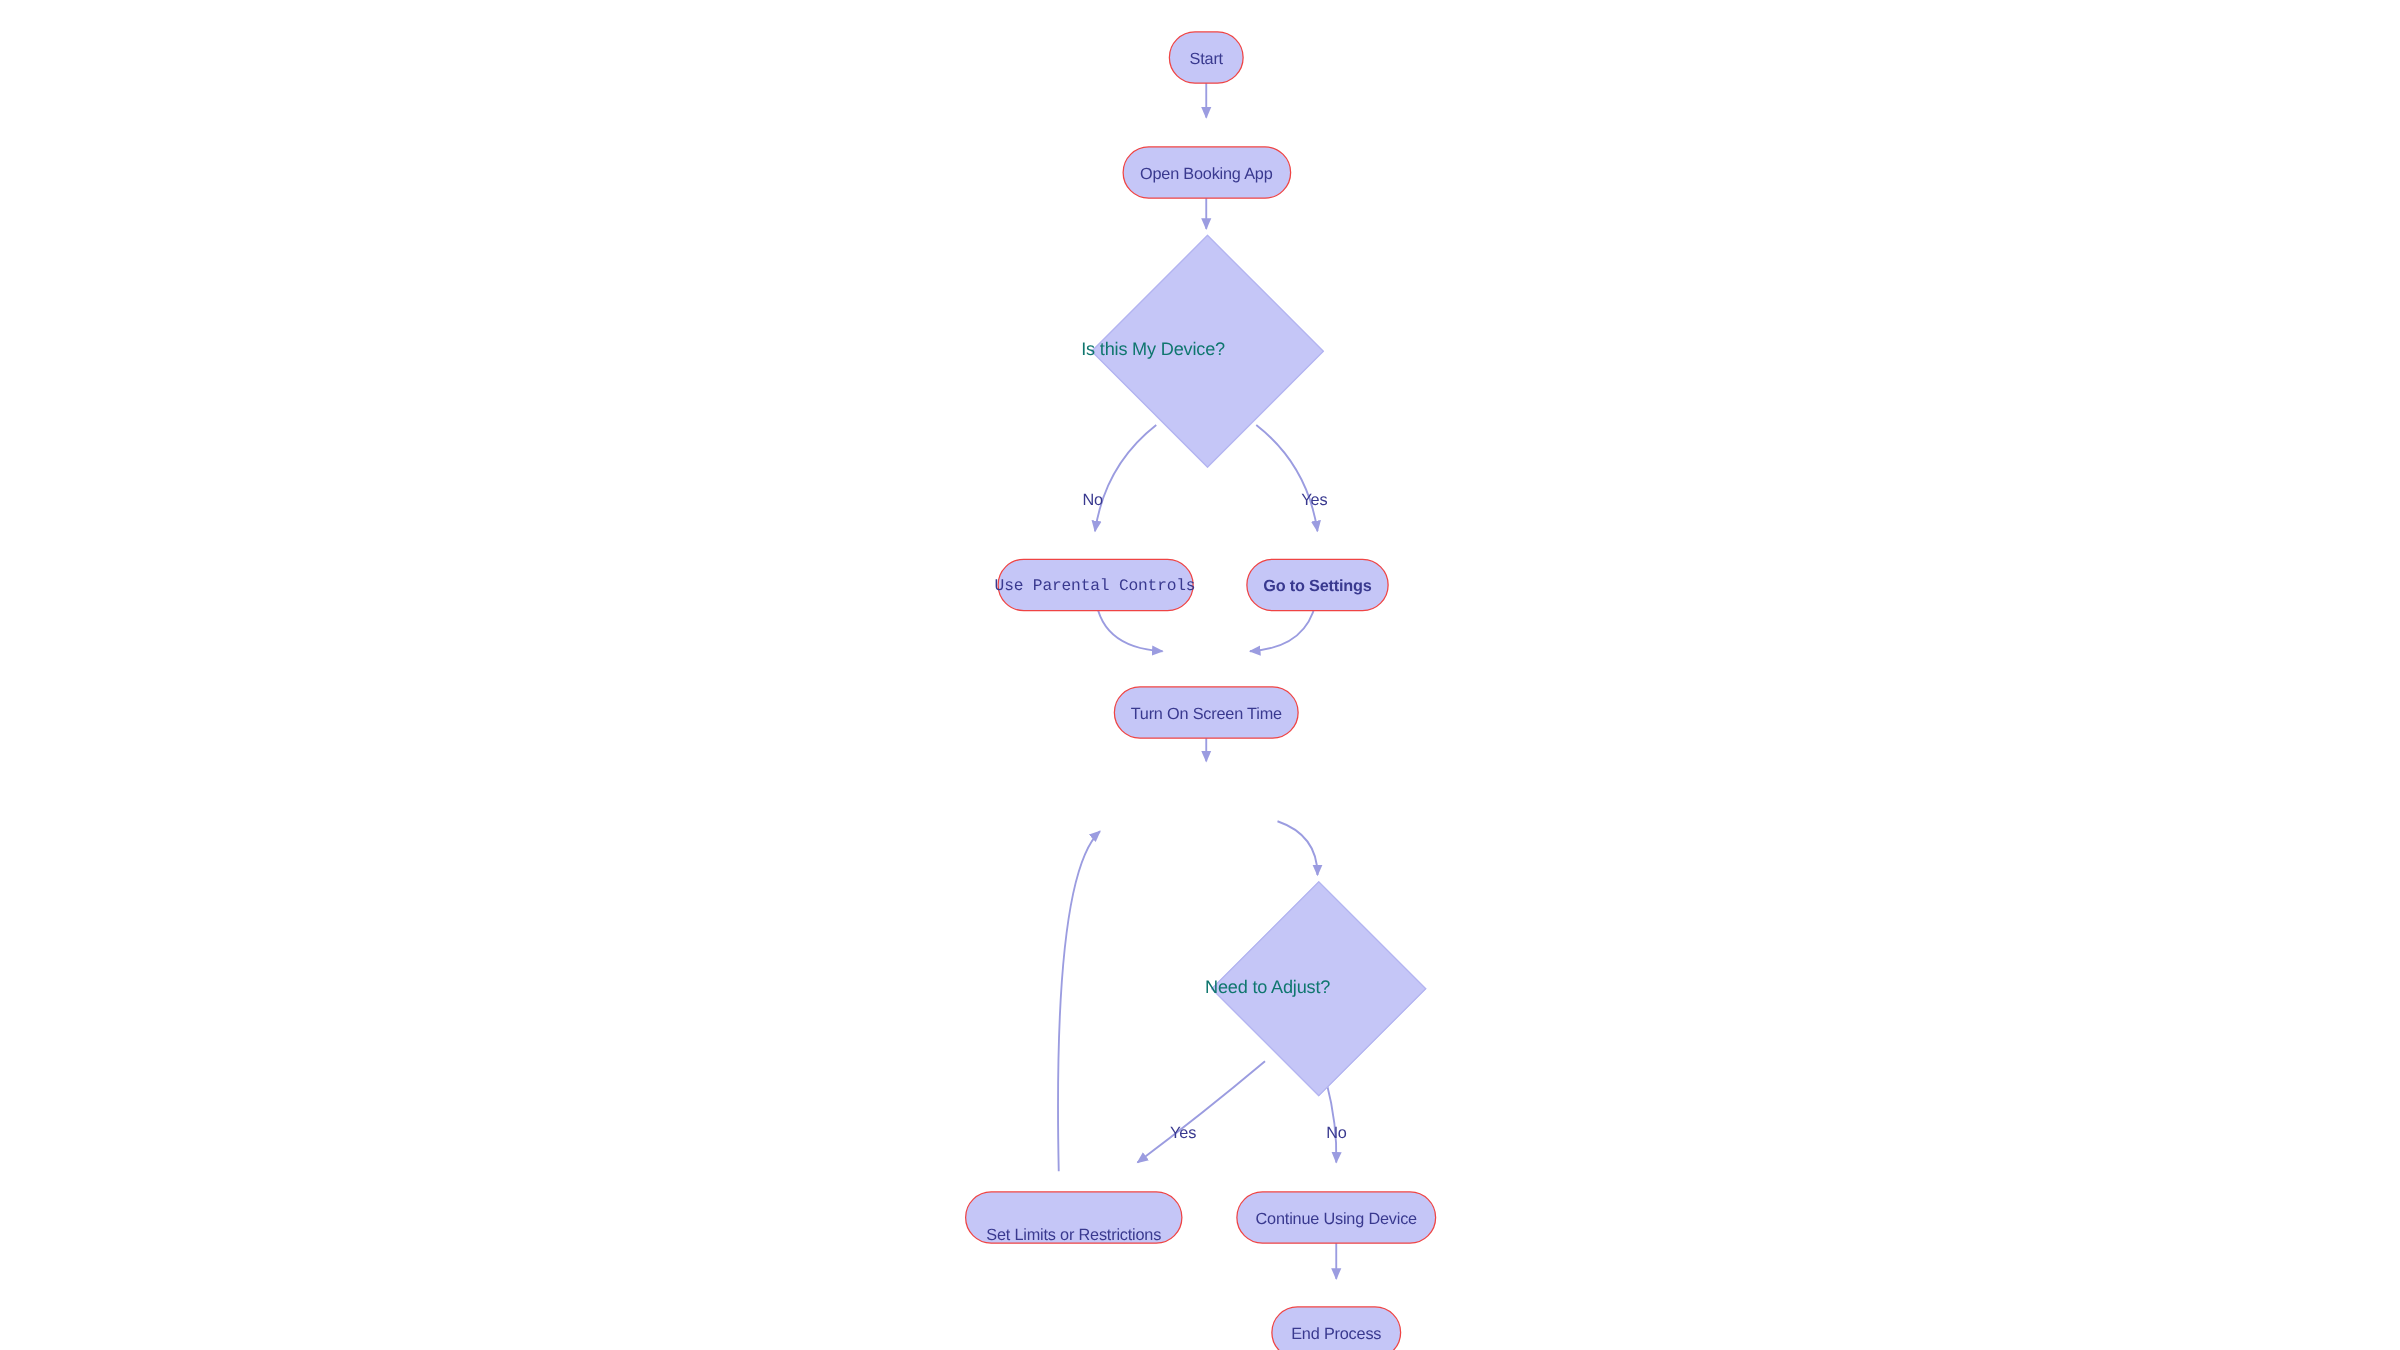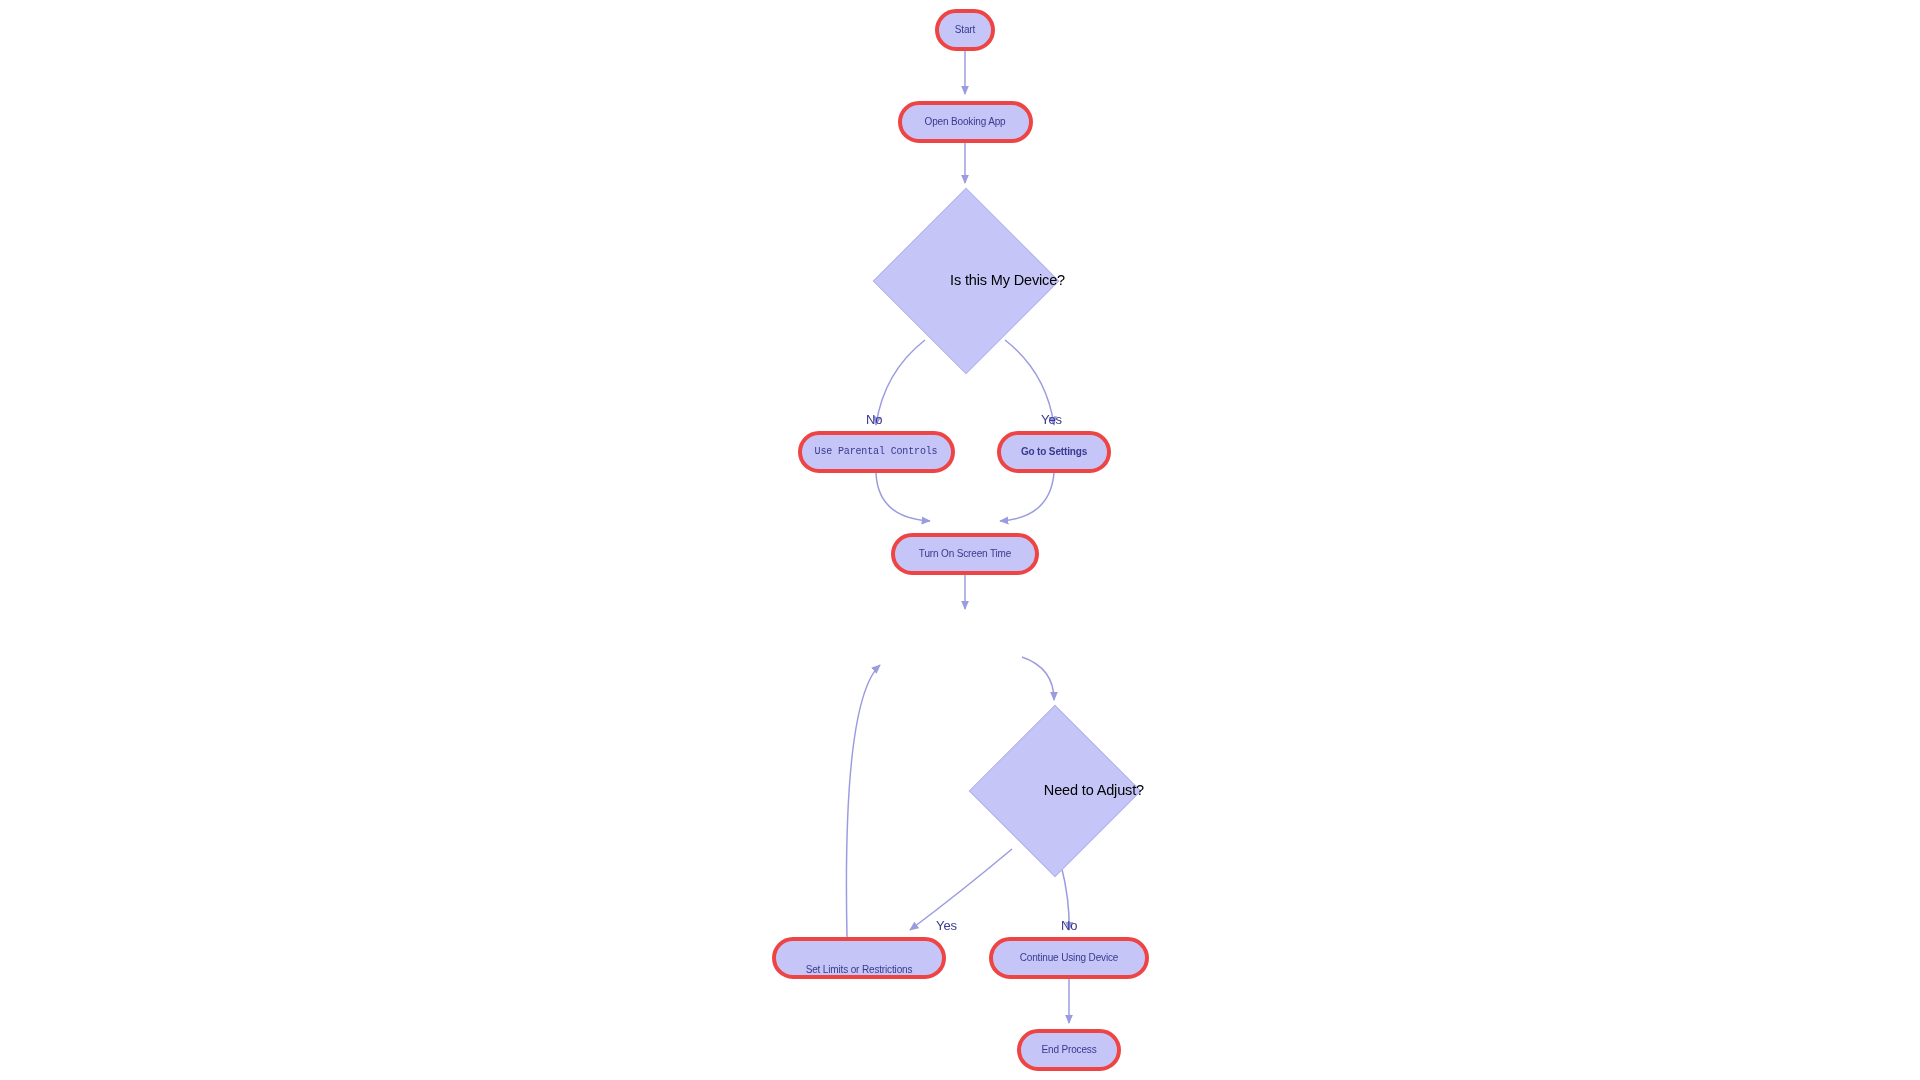--- a/index.html
+++ b/index.html
@@ -27,26 +27,27 @@
     width: 1920px;
     height: 1080px;
   }
   .node {
     position: absolute;
     box-sizing: border-box;
     display: flex;
     align-items: center;
     justify-content: center;
     background: #c5c6f7;
-    border: 4px solid #ef4444;
+    border: 1px solid #ef4444;
     color: #39398f;
-    font-size: 10px;
+    font-size: 13px;
     letter-spacing: -0.15px;
     white-space: nowrap;
     line-height: 1;
+    margin-top: 16px;
   }
   .node.rounded {
     border-radius: 999px;
   }
   .node.terminal {
     border-radius: 999px;
   }
   .node-label {
     display: block;
     pointer-events: none;
@@ -54,37 +55,36 @@
   .diamond {
     position: absolute;
     background: #c5c6f7;
     border: 1px solid #b3b4f0;
     transform: rotate(45deg);
   }
   .diamond-label {
     position: absolute;
     display: flex;
     align-items: center;
-    justify-content: flex-end;
-    color: #000000;
+    justify-content: flex-start;
+    color: #0f766e;
     font-size: 14.5px;
     letter-spacing: -0.15px;
     white-space: nowrap;
     line-height: 1;
     pointer-events: none;
   }
   .edge-label {
     position: absolute;
     color: #39398f;
     font-size: 13px;
     letter-spacing: -0.1px;
     white-space: nowrap;
     line-height: 1;
     background: transparent;
-    margin-top: 20px;
   }
 </style>
 </head>
 <body>
 
 <div id="flow-canvas">
 
   <svg id="edge-layer" viewBox="0 0 1920 1080" width="1920" height="1080" xmlns="http://www.w3.org/2000/svg">
     <defs>
       <marker id="arrowhead" markerWidth="7" markerHeight="7" refX="5.6" refY="3.1" orient="auto" markerUnits="strokeWidth">

